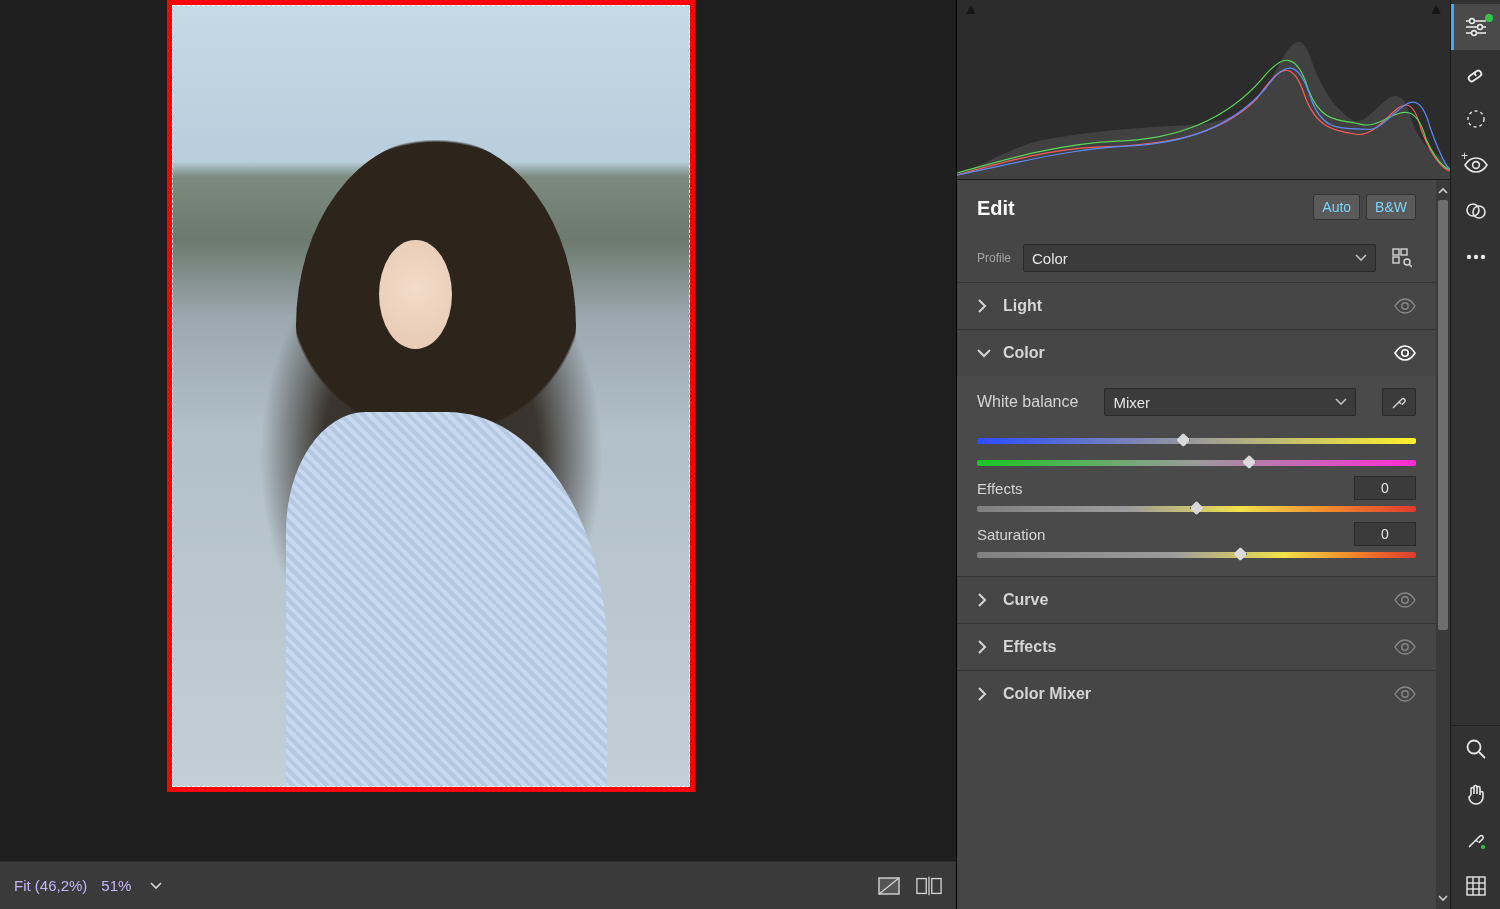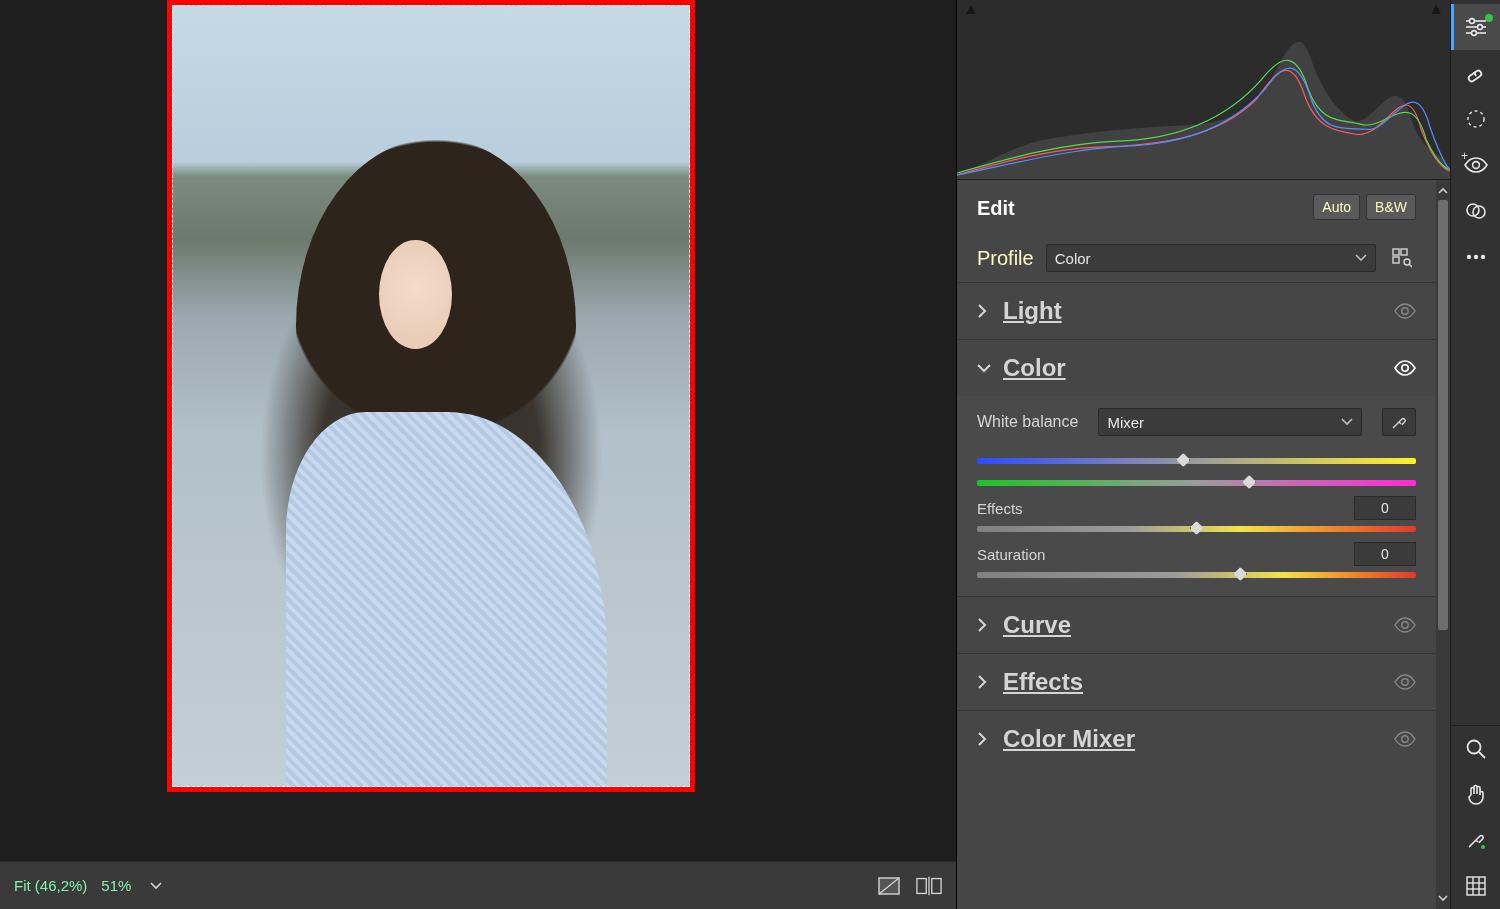--- a/index.html
+++ b/index.html
@@ -57,21 +57,21 @@
   height: 48px;
   background: #3a3a3a;
   display: flex;
   align-items: center;
   gap: 14px;
   padding: 0 14px;
   border-top: 1px solid #2a2a2a;
   font-size: 15px;
 }
 .statusbar .spacer { flex: 1; }
-.status-text { color: #86efac; }
+.status-text { color: #c4b5fd; }
 .status-chevron {
   width: 22px; height: 22px; display: inline-flex; align-items: center; justify-content: center;
   cursor: pointer;
 }
 .status-icon {
   width: 26px; height: 26px; display: inline-flex; align-items: center; justify-content: center;
   cursor: pointer;
 }
 
 
@@ -122,43 +122,43 @@
   display:flex; align-items:center; justify-content:center;
   color:#cfcfcf; height:18px;
 }
 
 .edit-header {
   display:flex; align-items:flex-end; justify-content:space-between;
   padding: 14px 20px;
 }
 .edit-header h2 { font-size: 20px; font-weight: 600; color:#fff;}
 .small-btn {
-  background:#5a5a5a; color:#fef9c3; border:1px solid #333; border-radius:3px;
+  background:#5a5a5a; color:#7dd3fc; border:1px solid #333; border-radius:3px;
   font-size:14px; padding:4px 8px; cursor:pointer;
 }
 .btn-group { display:flex; gap:6px; }
 
 .row { display:flex; align-items:center; padding: 10px 20px; gap:12px; }
-.row .label { font-size:20px; color:#fef9c3; }
+.row .label { font-size:12px; color:#a3a3a3; }
 .select {
   flex:1; height:28px; background:#3b3b3b; border:1px solid #2a2a2a; border-radius:2px;
   display:flex; align-items:center; justify-content:space-between; padding:0 8px; font-size:15px;
   color:#e6e6e6; cursor:pointer;
 }
 .select .chev { opacity:.85; }
 .grid-btn { width:28px; height:28px; display:flex; align-items:center; justify-content:center; cursor:pointer; }
 
 .section {
   border-top: 1px solid #353535;
 }
 .section-head {
   display:flex; align-items:center; gap:10px; padding: 14px 20px; cursor:pointer;
 }
 .section-head .chev { width:16px; display:inline-flex; }
-.section-head .title { font-size:24px; font-weight:600;text-decoration:underline; }
+.section-head .title { font-size:16px; font-weight:600; }
 .section-head .vis { margin-left:auto; opacity:.45; }
 .section-head .vis.active { opacity:1; }
 
 .section-body { background:#4a4a4a; padding: 6px 20px 18px 20px; }
 
 .slider-row { padding-top:10px; }
 .slider-top { display:flex; align-items:center; justify-content:space-between; font-size:15px; }
 .slider-top .val {
   width:62px; height:24px; background:#3b3b3b; border:1px solid #2a2a2a; text-align:center;
   color:#e6e6e6; font-size:14px; line-height:22px;
@@ -169,21 +169,21 @@
 .slider-thumb {
   position:absolute; top:-5px; width:14px; height:14px;
   background:#d9d9d9; border:1px solid #555; transform:translateX(-50%);
   clip-path: polygon(50% 0, 100% 50%, 50% 100%, 0 50%);
 }
 .track-temp { background: linear-gradient(90deg,#2b4cff 0%, #9b9b9b 50%, #fff22b 100%); }
 .track-tint { background: linear-gradient(90deg,#19c623 0%, #9b9b9b 50%, #ff2bd6 100%); }
 .track-vib  { background: linear-gradient(90deg,#808080 0%, #9c9c9c 35%, #f2e24a 60%, #f08a2c 80%, #e03a2c 100%); }
 .track-sat  { background: linear-gradient(90deg,#808080 0%, #9c9c9c 45%, #f2e24a 70%, #f08a2c 85%, #e03a2c 100%); }
 
-.wb-row { display:flex; align-items:center; gap:20px; padding:6px 0; }
+.wb-row { display:flex; align-items:center; gap:26px; padding:6px 0; }
 .wb-row .label { font-size:16px; }
 .eyedrop-btn {
   width:34px; height:28px; background:#3b3b3b; border:1px solid #2a2a2a; border-radius:2px;
   display:flex; align-items:center; justify-content:center; cursor:pointer;
 }
 
 
 .toolbar {
   width: 50px;
   background: #323232;

